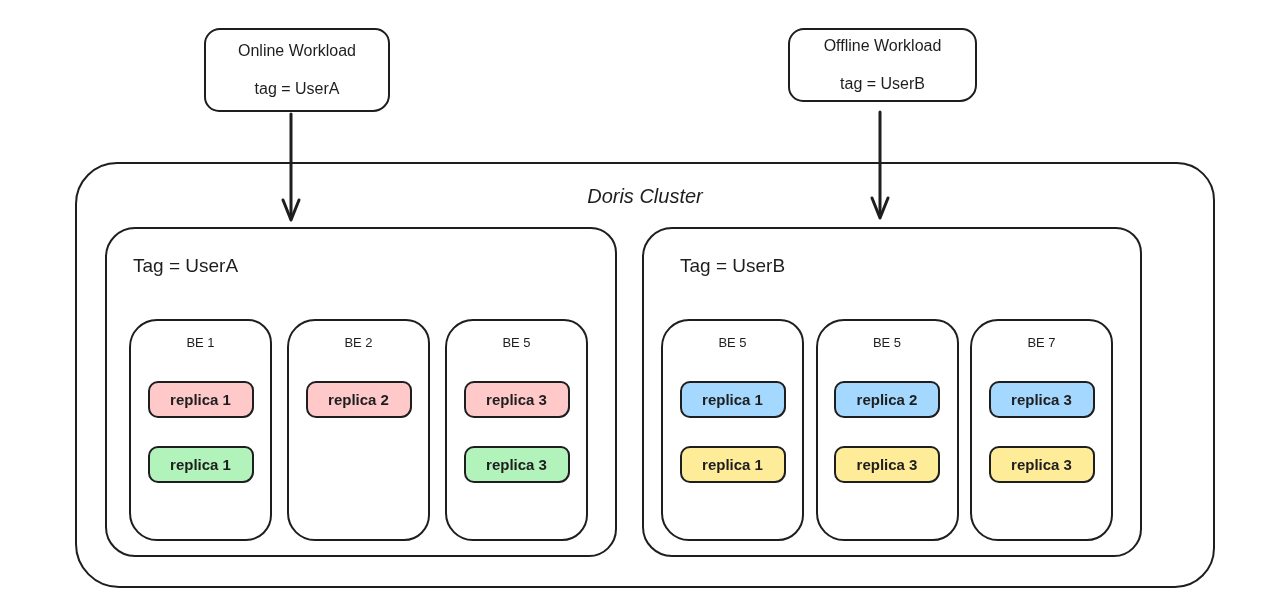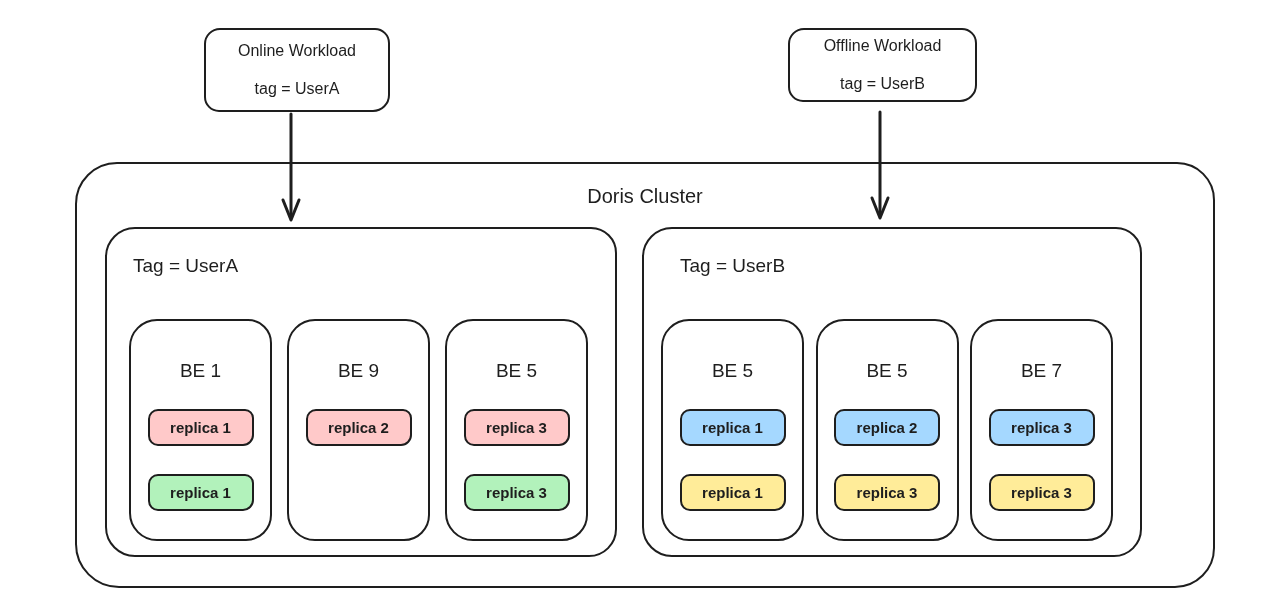--- a/index.html
+++ b/index.html
@@ -52,20 +52,21 @@
     border: 2.5px solid #1e1e1e;
     border-radius: 42px 38px 40px 44px;
     background: #ffffff;
     z-index: 1;
   }
   .cluster-title {
     margin-top: 20px;
     text-align: center;
     font-size: 20px;
     line-height: 24px;
+    font-style: italic;
   }
   .tag-box {
     position: absolute;
     top: 63px;
     height: 330px;
     box-sizing: border-box;
     border: 2.5px solid #1e1e1e;
     border-radius: 30px 26px 28px 30px;
     background: #ffffff;
   }
@@ -92,22 +93,22 @@
     width: 143px;
     height: 222px;
     border: 2.5px solid #1e1e1e;
     border-radius: 28px 24px 26px 28px;
     background: #ffffff;
     display: flex;
     flex-direction: column;
     align-items: center;
   }
   .be-title {
-    margin-top: 38px;
-    font-size: 19px;
+    margin-top: 10px;
+    font-size: 13px;
     line-height: 23px;
   }
   .replica-chip {
     box-sizing: border-box;
     margin-top: 28px;
     min-width: 106px;
     height: 37px;
     padding: 0 12px;
     border: 2.5px solid #1e1e1e;
     border-radius: 10px 9px 11px 10px;
@@ -152,21 +153,21 @@
       <div class="tag-label">Tag = UserA</div>
       <div class="be-row">
 
         <div class="be-node">
           <div class="be-title">BE 1</div>
           <div class="replica-chip first" style="background-color: rgb(255, 201, 201);">replica 1</div>
           <div class="replica-chip" style="background-color: rgb(178, 242, 187);">replica 1</div>
         </div>
 
         <div class="be-node">
-          <div class="be-title">BE 9</div>
+          <div class="be-title">BE 2</div>
           <div class="replica-chip first" style="background-color: rgb(255, 201, 201);">replica 2</div>
         </div>
 
         <div class="be-node">
           <div class="be-title">BE 5</div>
           <div class="replica-chip first" style="background-color: rgb(255, 201, 201);">replica 3</div>
           <div class="replica-chip" style="background-color: rgb(178, 242, 187);">replica 3</div>
         </div>
 
       </div>

